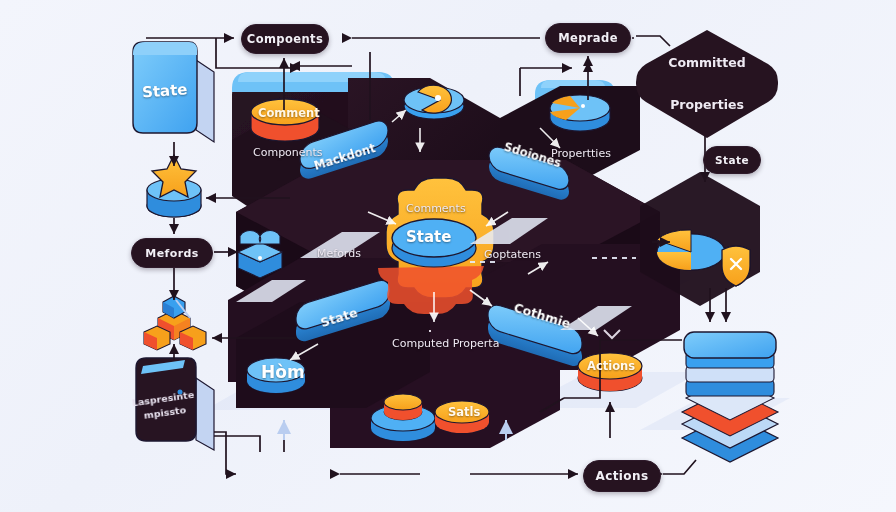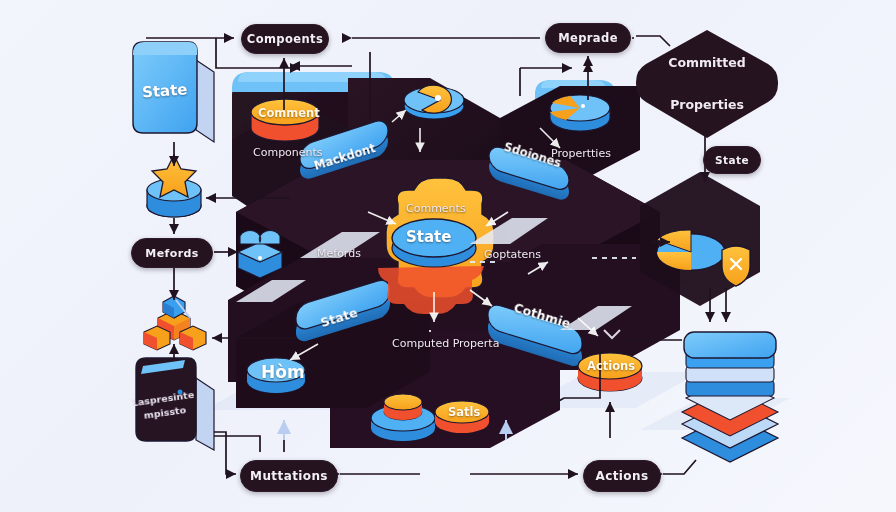--- a/index.html
+++ b/index.html
@@ -369,23 +369,20 @@
   </div>
 
   <div class="pill" style="left:703px;top:146px;width:56px;height:26px;font-size:10.5px;">
     <span>State</span>
   </div>
 
   <div class="pill" style="left:131px;top:238px;width:80px;height:28px;font-size:11px;">
     <span>Mefords</span>
   </div>
 
-  <div class="pill" style="left:240px;top:460px;width:96px;height:30px;font-size:12px;">
-    <span>Muttations</span>
-  </div>
 
   <div class="pill" style="left:583px;top:460px;width:76px;height:30px;font-size:12px;">
     <span>Actions</span>
   </div>
 
   <svg style="position:absolute;left:632px;top:28px;width:150px;height:112px;" viewBox="0 0 150 112">
     <path d="M75 2 L136 36 q10 6 10 18 l0 2 q0 12 -10 18 L75 110 L14 74 q-10 -6 -10 -18 l0 -2 q0 -12 10 -18 Z" fill="#261320"></path>
   </svg>
   <div class="hexlbl" style="left:632px;top:28px;width:150px;height:112px;font-size:12.5px;gap:24px;">
     <span>Committed</span>

